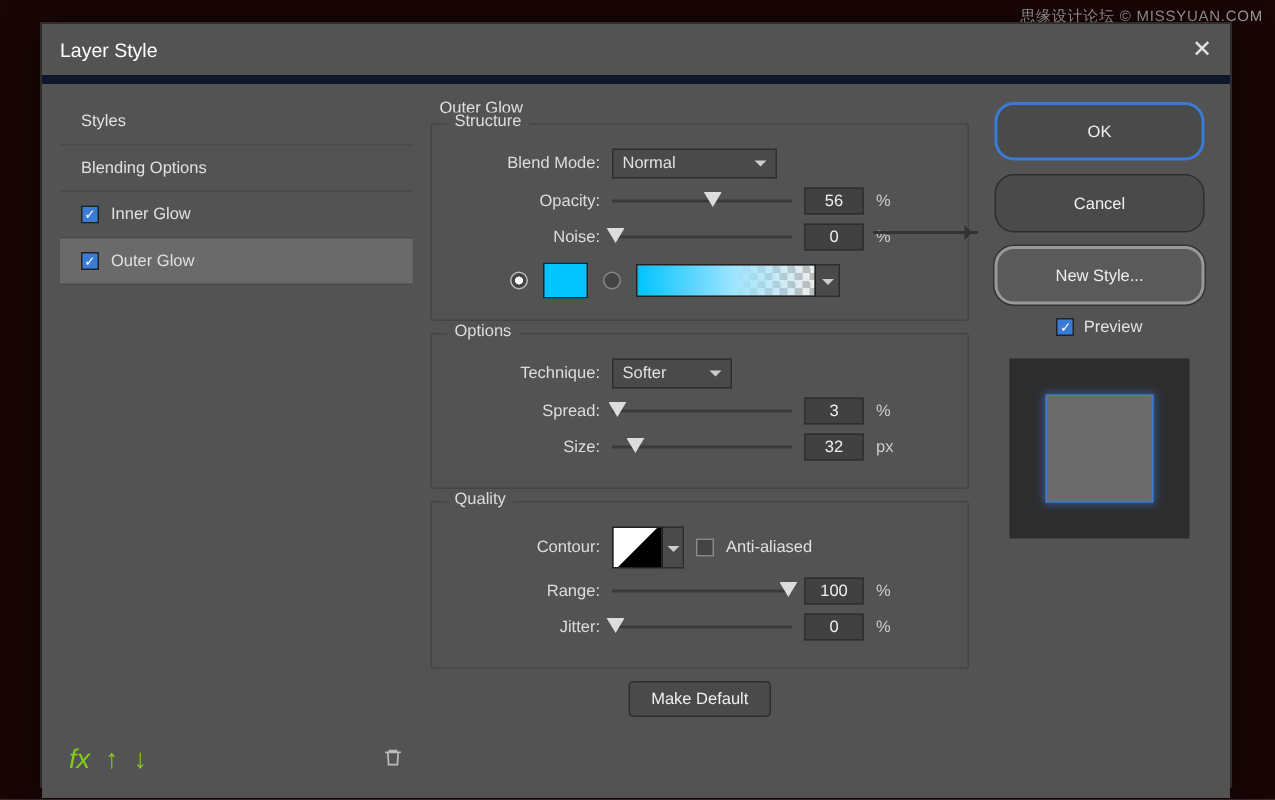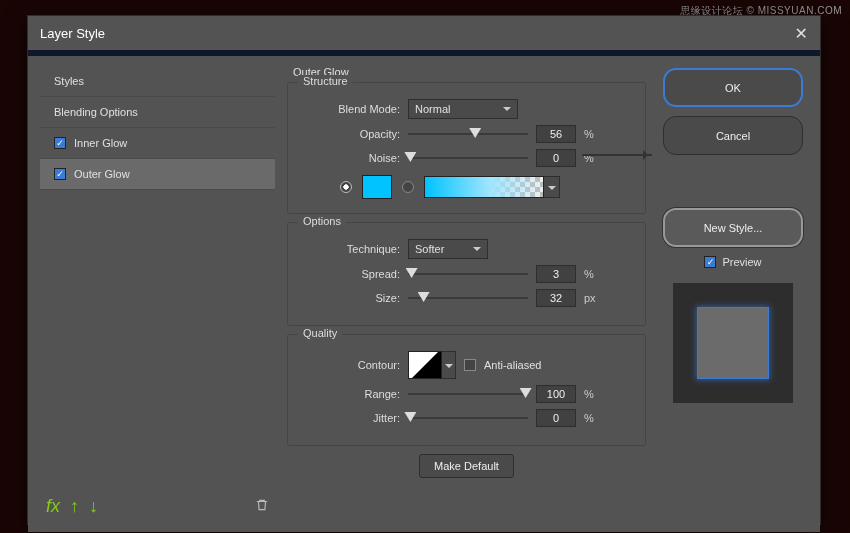--- a/index.html
+++ b/index.html
@@ -45,21 +45,21 @@
 .contour-wrap { display:inline-flex; }
 .contour-dd { width:14px; height:28px; border:1px solid #2e2e2e; border-left:0; background:#4a4a4a; position:relative;}
 .contour-dd::after{content:"";position:absolute;left:3px;top:12px;border:4px solid transparent;border-top-color:#ccc;}
 .cb-empty { width: 12px; height: 12px; border: 1px solid #888; background: #444; display: inline-block; }
 .btn-row { display: flex; gap: 10px; justify-content: center; margin-top: 8px; }
 .ps-btn { background: #4a4a4a; border: 1px solid #2e2e2e; padding: 5px 14px; border-radius: 3px; cursor: pointer; color: #eee; }
 
 .right { width: 150px; display: flex; flex-direction: column; align-items: center; gap: 9px; padding-top: 2px; }
 .pill { width: 140px; height: 39px; border-radius: 13px; border: 1px solid #2e2e2e; background: #4a4a4a; display: flex; align-items: center; justify-content: center; cursor: pointer; color: #eee; }
 .pill.primary { border: 2px solid #3a7bd5; background: #4a4a4a; }
-.pill.highlight { border: 2px solid #999; background: #5a5a5a; box-shadow: 0 0 0 1px #333; margin-top: 44px; }
+.pill.highlight { border: 2px solid #999; background: #5a5a5a; box-shadow: 0 0 0 1px #333; }
 .arrow-annot { position: absolute; top: 138px; right: 168px; width: 70px; height: 2px; background: #333; }
 .arrow-annot::after { content:""; position:absolute; right:-1px; top:-4px; border:5px solid transparent; border-left-color:#333; }
 .preview-row { display:flex; align-items:center; gap:6px; margin-top:0;}
 .preview-box { width: 120px; height: 120px; background: #2d2d2d; display:flex; align-items:center; justify-content:center; margin-top:6px; }
 .preview-inner { width: 72px; height: 72px; background: #6b6b6b; border: 1px solid #3a7bd5; box-shadow: 0 0 6px 1px rgba(58,123,213,.6); }
 svg.trash-svg { width:14px; height:14px; }
 </style>
 </head>
 <body>
 

